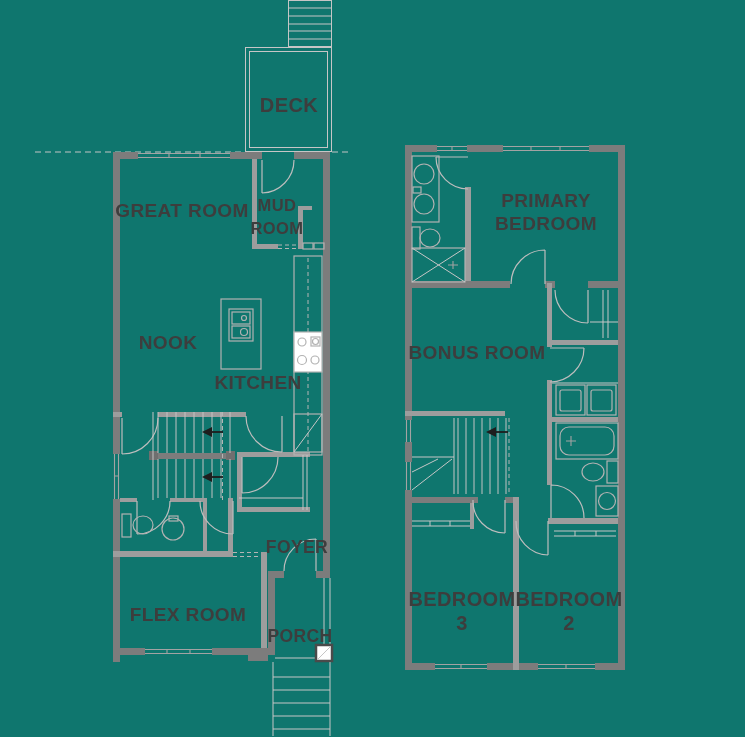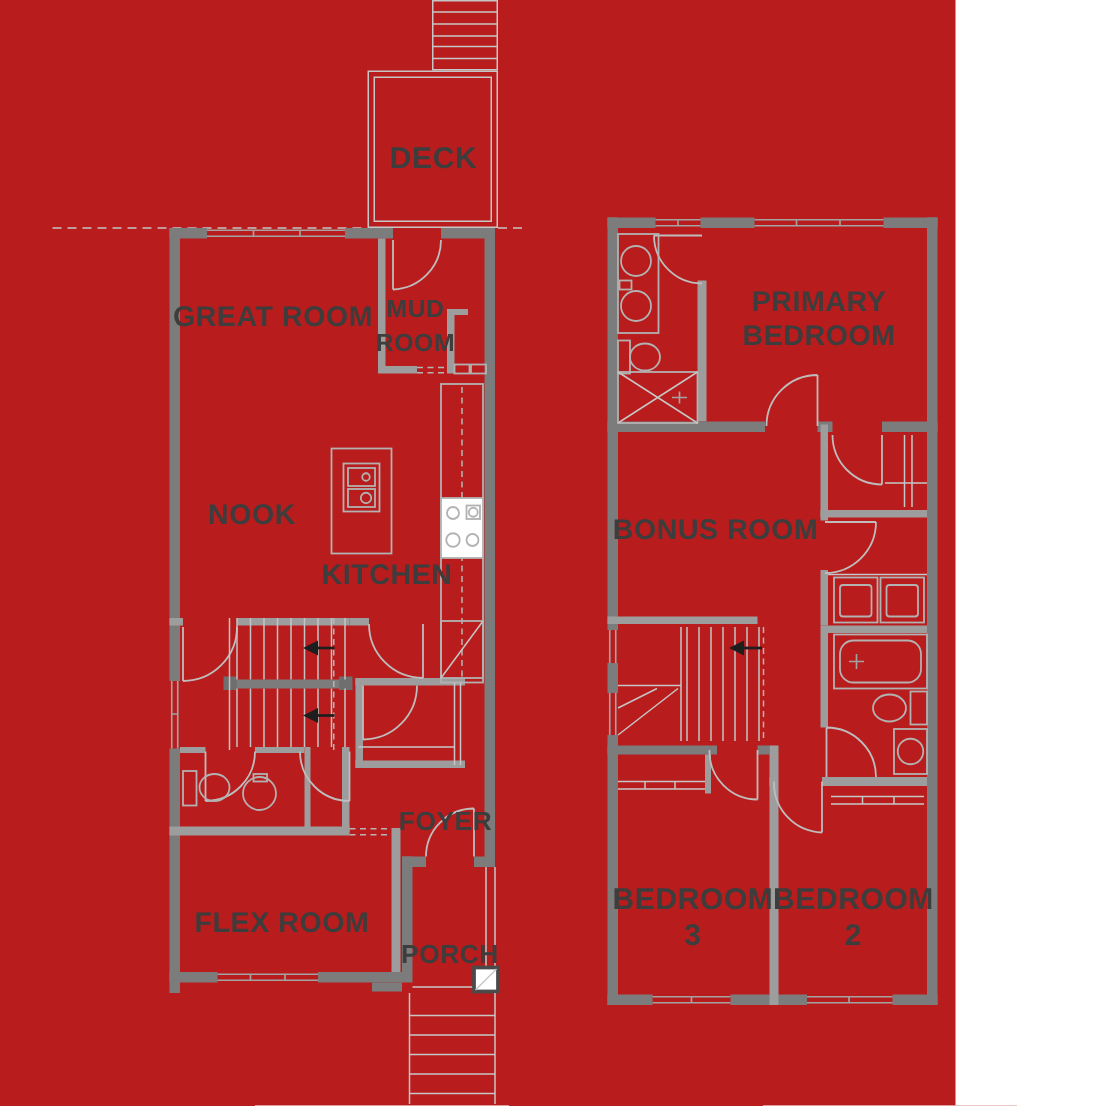--- a/index.html
+++ b/index.html
@@ -1,16 +1,16 @@
 <!DOCTYPE html>
 <html><head>
 <meta charset="utf-8">
 <style>
   html,body{margin:0;padding:0;background:#ffffff;}
-  .plan-page{position:relative;width:637px;height:737px;background:#b91c1c;overflow:hidden;
+  .plan-page{position:relative;width:745px;height:737px;background:#0f766e;overflow:hidden;
              font-family:"Liberation Sans",sans-serif;}
   svg text{font-family:"Liberation Sans",sans-serif;font-weight:bold;fill:#3d3d3d;
            text-anchor:middle;letter-spacing:0.4px;}
   .wd{fill:#7c7c7c;}                                   
   .wm{fill:#9d9d9d;}                                   
   .cap{fill:#6f6f6f;}
   .fx{fill:#ffffff;stroke:#b2b2b2;stroke-width:1.2;}   
   .fxn{fill:none;stroke:#b2b2b2;stroke-width:1.2;}
   .lt{stroke:#c6c6c6;stroke-width:1;fill:none;}        
   .win{stroke:#a3a3a3;stroke-width:1.1;fill:none;}     

